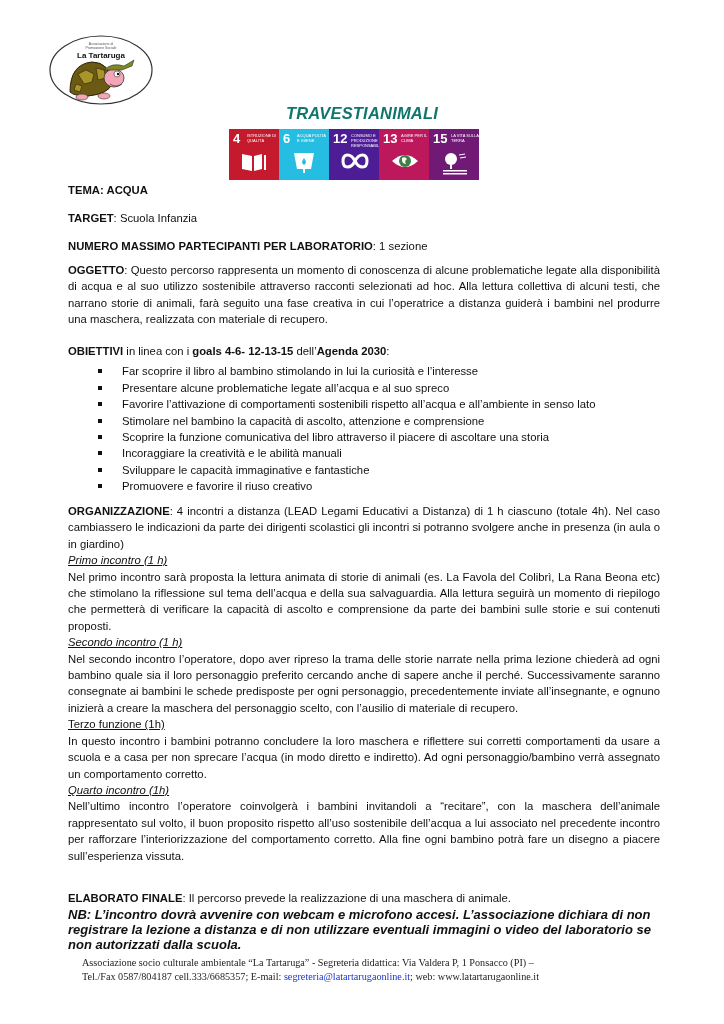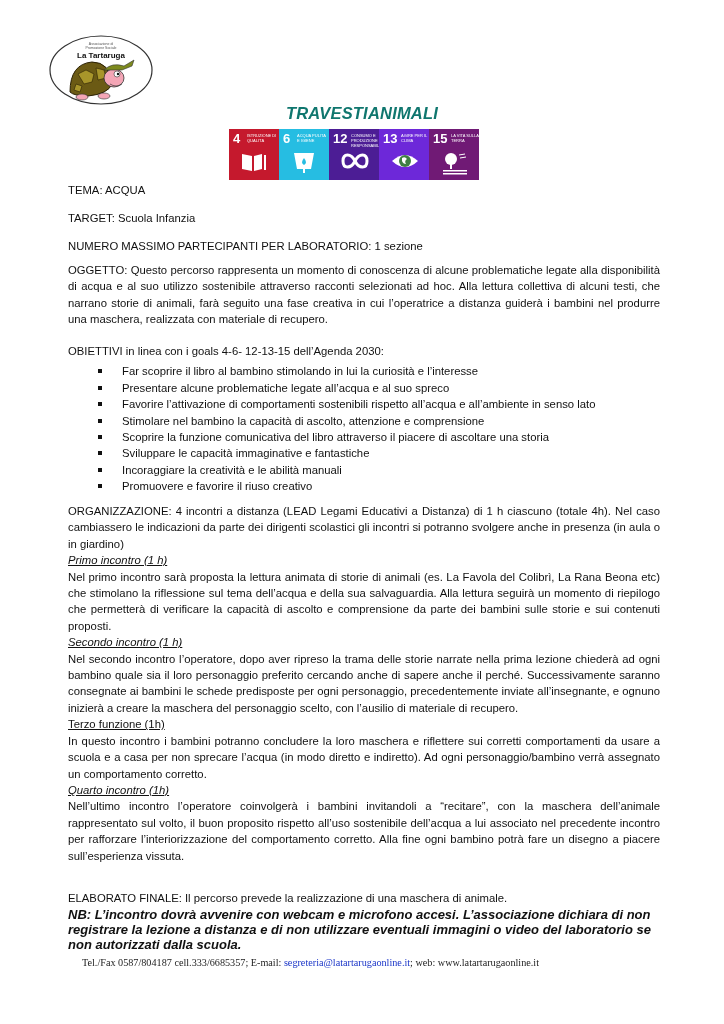--- a/index.html
+++ b/index.html
@@ -9,21 +9,21 @@
   .logo { left:48px; top:34px; width:106px; height:72px; }
   .title { left:0; width:724px; top:104px; text-align:center; color:#0f766e;
            font-weight:bold; font-style:italic; font-size:16.5px; letter-spacing:0.2px; }
   .sdg-row { left:229px; top:129px; height:51px; display:flex; }
   .sdg { width:50px; height:51px; position:relative; color:#fff; box-sizing:border-box; }
   .sdg .num { position:absolute; left:4px; top:3px; font-weight:bold; font-size:13px; line-height:13px; }
   .sdg .lbl { position:absolute; left:18px; top:4px; font-size:4px; line-height:5px; width:30px; text-transform:uppercase; }
   .sdg svg { position:absolute; left:12px; top:22px; }
   .text { left:68px; width:592px; font-size:11.3px; line-height:16.4px; }
   .j { text-align:justify; text-align-last:left; }
-  b { font-weight:normal;margin-top:32px; }
+  b { font-weight:bold;margin-top:32px; }
   .u { text-decoration:underline; font-style:italic; }
   .un { text-decoration:underline; }
   ul.goals { margin:4px; padding:0; list-style:none; }
   ul.goals li { position:relative; padding-left:50px; }
   ul.goals li:before { content:""; position:absolute; left:26px; top:6px; width:4px; height:4px; background:#111; }
   .nb { font-style:italic; font-weight:bold; font-size:13px; line-height:15px; }
   .footer { left:82px; width:600px; top:956px; font-family:"Liberation Serif", "DejaVu Serif", serif;
             font-size:10.2px; line-height:14px; color:#222; }
   .footer a { color:#1a35c8; }
 </style>
@@ -71,21 +71,21 @@
       <rect x="12" y="18" width="2" height="4" fill="#fff"></rect>
     </svg>
   </div>
   <div class="sdg" style="background:#4c1d95">
     <span class="num">12</span>
     <span class="lbl" style="left:22px">Consumo e produzione responsabili</span>
     <svg width="28" height="20" viewBox="0 0 28 20">
       <path d="M14 10 C10 2 2 2 2 10 C2 18 10 18 14 10 C18 2 26 2 26 10 C26 18 18 18 14 10 Z" fill="none" stroke="#fff" stroke-width="3"></path>
     </svg>
   </div>
-  <div class="sdg" style="background:#6d28d9">
+  <div class="sdg" style="background:#be185d">
     <span class="num">13</span>
     <span class="lbl" style="left:22px">Agire per il clima</span>
     <svg width="28" height="20" viewBox="0 0 28 20">
       <path d="M1 10 Q14 -2 27 10 Q14 22 1 10 Z" fill="#fff"></path>
       <circle cx="14" cy="10" r="6" fill="#3f7e44"></circle>
       <path d="M11 7 Q14 5 16 8 Q13 10 15 13 Q12 13 11 10 Z" fill="#fff"></path>
     </svg>
   </div>
   <div class="sdg" style="background:#701a75">
     <span class="num">15</span>
@@ -119,22 +119,22 @@
 <div class="abs text" style="top:343px">
   <div>
     <b>OBIETTIVI</b><span> in linea con i </span><b>goals 4-6- 12-13-15</b><span> dell’</span><b>Agenda 2030</b><span>:</span>
   </div>
   <ul class="goals">
     <li>Far scoprire il libro al bambino stimolando in lui la curiosità e l’interesse</li>
     <li>Presentare alcune problematiche legate all’acqua e al suo spreco</li>
     <li>Favorire l’attivazione di comportamenti sostenibili rispetto all’acqua e all’ambiente in senso lato</li>
     <li>Stimolare nel bambino la capacità di ascolto, attenzione e comprensione</li>
     <li>Scoprire la funzione comunicativa del libro attraverso il piacere di ascoltare una storia</li>
+    <li>Incoraggiare la creatività e le abilità manuali</li>
     <li>Sviluppare le capacità immaginative e fantastiche</li>
-    <li>Incoraggiare la creatività e le abilità manuali</li>
     <li>Promuovere e favorire il riuso creativo</li>
   </ul>
 </div>
 
 <div class="abs text j" style="top:503px">
   <div>
     <b>ORGANIZZAZIONE</b><span>: 4 incontri a distanza (LEAD Legami Educativi a Distanza) di 1 h ciascuno (totale 4h).  Nel caso cambiassero le indicazioni da parte dei dirigenti scolastici gli incontri si potranno svolgere anche in presenza (in aula o in giardino)</span>
   </div>
   <div class="u">Primo incontro (1 h)</div>
   <div>Nel primo incontro sarà proposta la lettura animata di storie di animali (es. La Favola del Colibrì, La Rana Beona etc) che stimolano la riflessione sul tema dell’acqua e della sua salvaguardia. Alla lettura seguirà un momento di riepilogo che permetterà di verificare la capacità di ascolto e comprensione da parte dei bambini sulle storie e sui contenuti proposti.</div>
@@ -146,16 +146,17 @@
   <div>Nell’ultimo incontro l’operatore coinvolgerà i bambini invitandoli a “recitare”, con la maschera dell’animale rappresentato sul volto, il buon proposito rispetto all’uso sostenibile dell’acqua a lui associato nel precedente incontro per rafforzare l’interiorizzazione del comportamento corretto. Alla fine ogni bambino potrà fare un disegno a piacere sull’esperienza vissuta.</div>
 </div>
 
 <div class="abs text" style="top:890px">
   <b>ELABORATO FINALE</b><span>: Il percorso prevede la realizzazione di una maschera di animale.</span>
 </div>
 
 <div class="abs text nb" style="top:907px">NB: L’incontro dovrà avvenire con webcam e microfono accesi. L’associazione dichiara di non registrare la lezione a distanza e di non utilizzare eventuali immagini o video del laboratorio se non autorizzati dalla scuola.</div>
 
 <div class="abs footer">
+  <div>Associazione socio culturale ambientale “La Tartaruga”  - Segreteria didattica: Via Valdera P, 1 Ponsacco (PI) –</div>
   <div>
     <span>Tel./Fax 0587/804187  cell.333/6685357;  E-mail: </span><a>segreteria@latartarugaonline.it</a><span>; web: www.latartarugaonline.it</span>
   </div>
 </div>
 
 </body></html>

